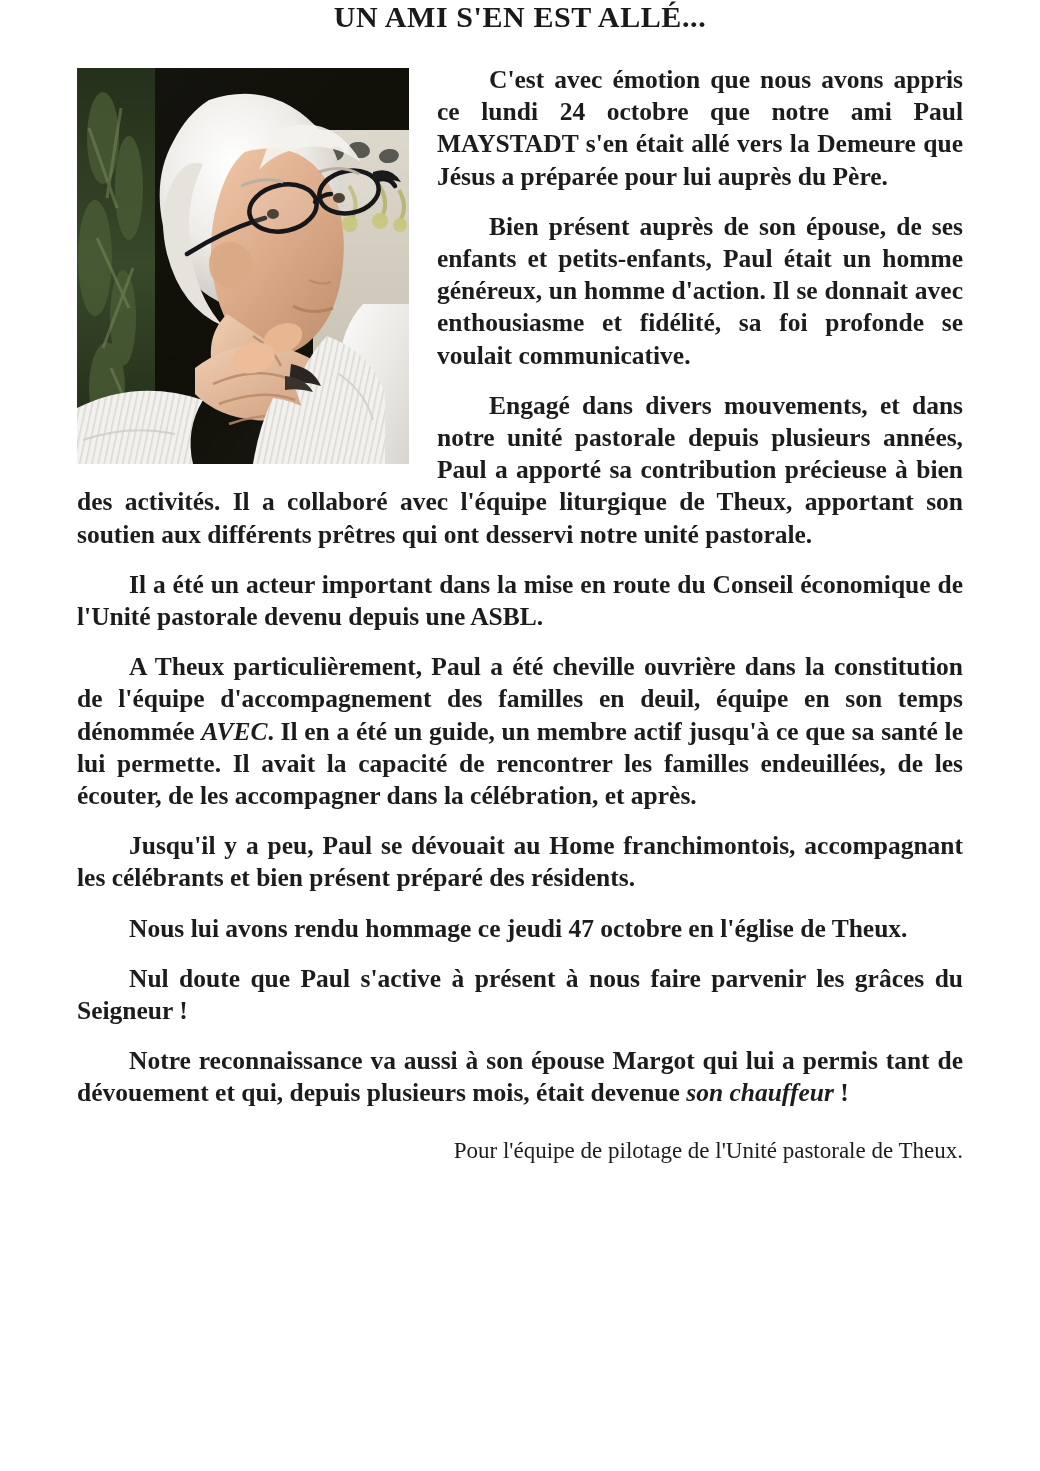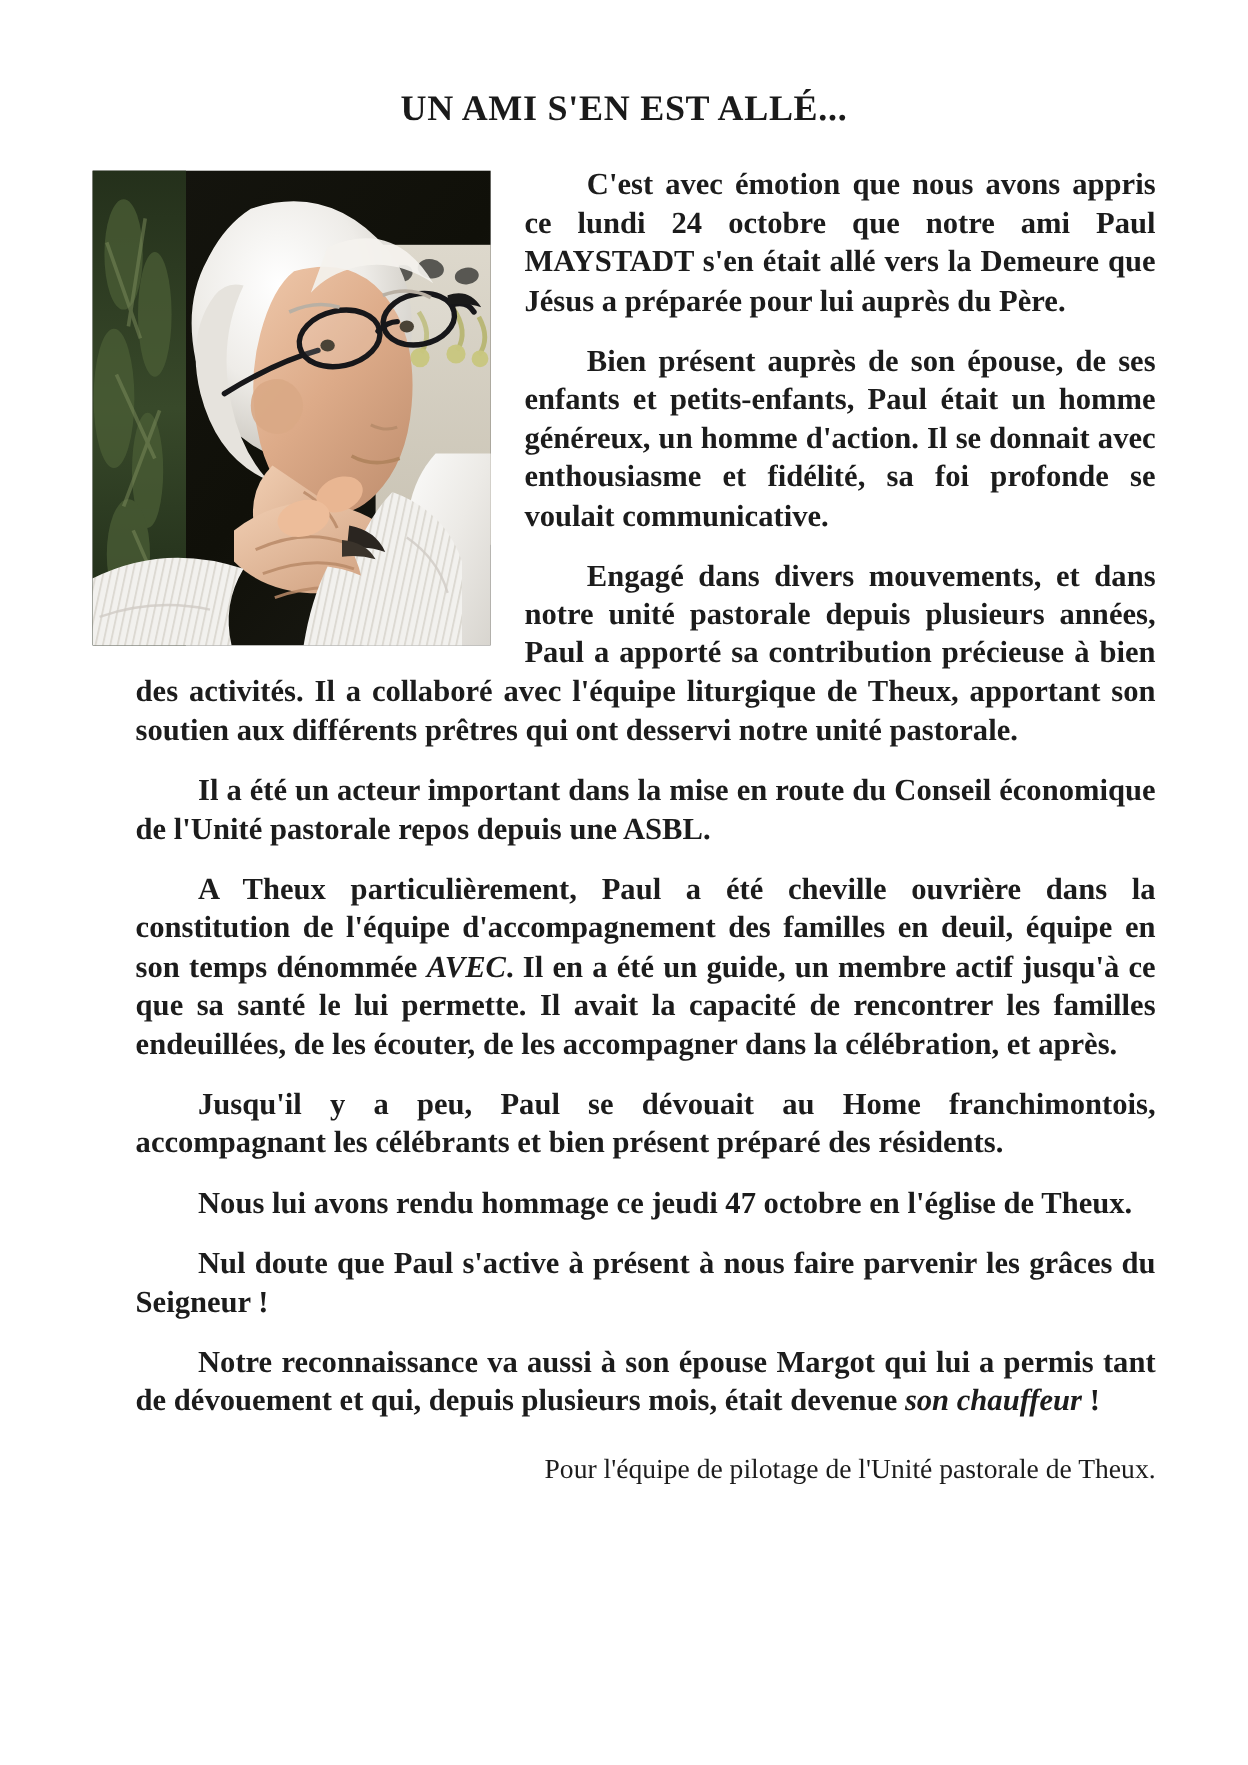--- a/index.html
+++ b/index.html
@@ -21,21 +21,20 @@
     height: 1471px;
     box-sizing: border-box;
     padding: 0 77px;
   }
   .doc-title {
     text-align: center;
     font-size: 30px;
     font-weight: bold;
     letter-spacing: 0.6px;
     margin: 0;
-    padding-top: 74px;
     padding-bottom: 6px;
     color: #1a1a1a;
     font-variant: normal;
   }
   .body-block {
     margin-top: 24px;
     font-size: 25.5px;
     line-height: 32.2px;
     text-align: justify;
     text-justify: inter-word;
@@ -54,21 +53,20 @@
     height: 396px;
   }
   p.para {
     margin: 0 0 0 0;
     text-indent: 52px;
     text-align: justify;
     font-weight: bold;
   }
   p.para + p.para {
     margin-top: 18px;
-    padding-left: 36px;
   }
   .signoff {
     margin: 26px 0 0 0;
     text-align: right;
     font-size: 23px;
     line-height: 30px;
   }
   .italic {
     font-style: italic;
   }
@@ -213,21 +211,21 @@
         <g stroke="#cfcbc4" stroke-width="2" fill="none" opacity="0.8">
           <path d="M6 372 q46 -16 92 -6"></path>
           <path d="M262 306 q26 18 34 46"></path>
         </g>
       </svg>
     </figure>
 
     <p class="para">C'est avec émotion que nous avons appris ce lundi 24 octobre que notre ami Paul MAYSTADT s'en était allé vers la Demeure que Jésus a préparée pour lui auprès du Père.</p>
     <p class="para">Bien présent auprès de son épouse, de ses enfants et petits-enfants, Paul était un homme généreux, un homme d'action. Il se donnait avec enthousiasme et fidélité, sa foi profonde se voulait communicative.</p>
     <p class="para">Engagé dans divers mouvements, et dans notre unité pastorale depuis plusieurs années, Paul a apporté sa contribution précieuse à bien des activités. Il a collaboré avec l'équipe liturgique de Theux, apportant son soutien aux différents prêtres qui ont desservi notre unité pastorale.</p>
-    <p class="para">Il a été un acteur important dans la mise en route du Conseil économique de l'Unité pastorale repos depuis une ASBL.</p>
+    <p class="para">Il a été un acteur important dans la mise en route du Conseil économique de l'Unité pastorale devenu depuis une ASBL.</p>
 
     <p class="para"><span>A Theux particulièrement, Paul a été cheville ouvrière dans la constitution de l'équipe d'accompagnement des familles en deuil, équipe en son temps dénommée </span><span class="italic">AVEC</span><span>. Il en a été un guide, un membre actif jusqu'à ce que sa santé le lui permette. Il avait la capacité de rencontrer les familles endeuillées, de les écouter, de les accompagner dans la célébration, et après.</span></p>
 
     <p class="para">Jusqu'il y a peu, Paul se dévouait au Home franchimontois, accompagnant les célébrants et bien présent préparé des résidents.</p>
     <p class="para">Nous lui avons rendu hommage ce jeudi 47 octobre en l'église de Theux.</p>
 
     <p class="para">Nul doute que Paul s'active à présent à nous faire parvenir les grâces du Seigneur !</p>
 
     <p class="para"><span>Notre reconnaissance va aussi à son épouse Margot qui lui a permis tant de dévouement et qui, depuis plusieurs mois, était devenue </span><span class="italic">son chauffeur</span><span> !</span></p>
 

